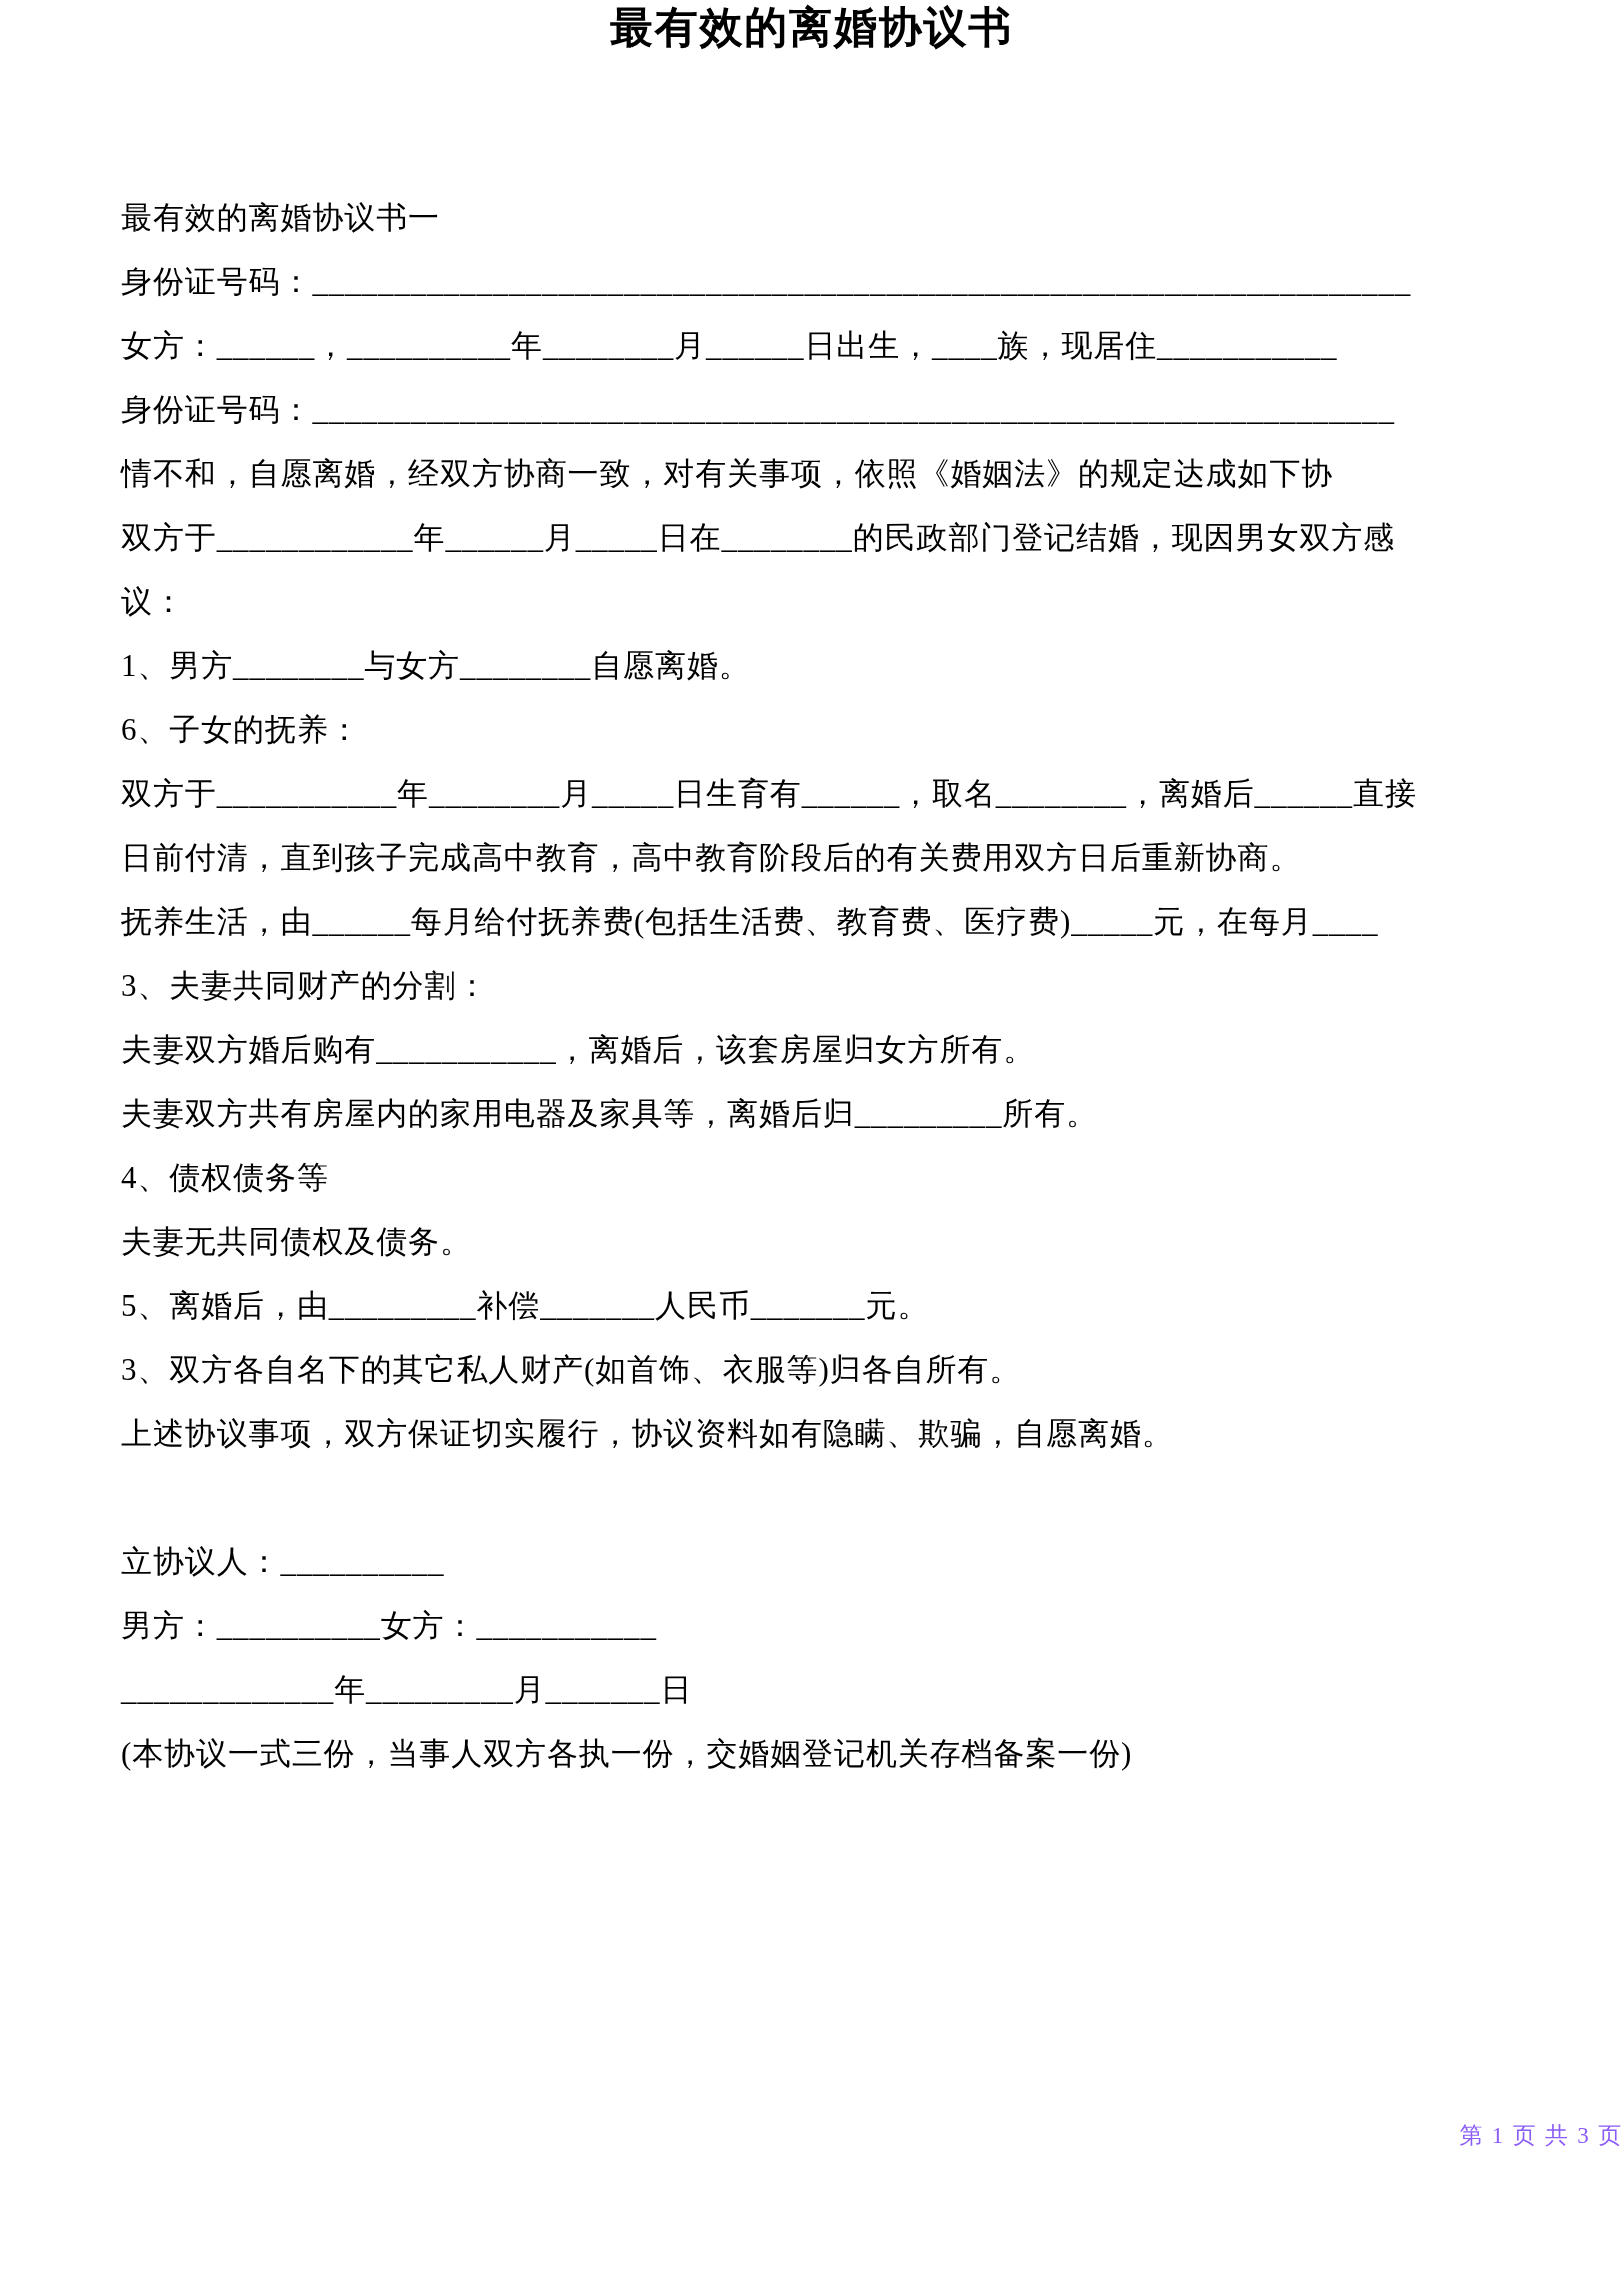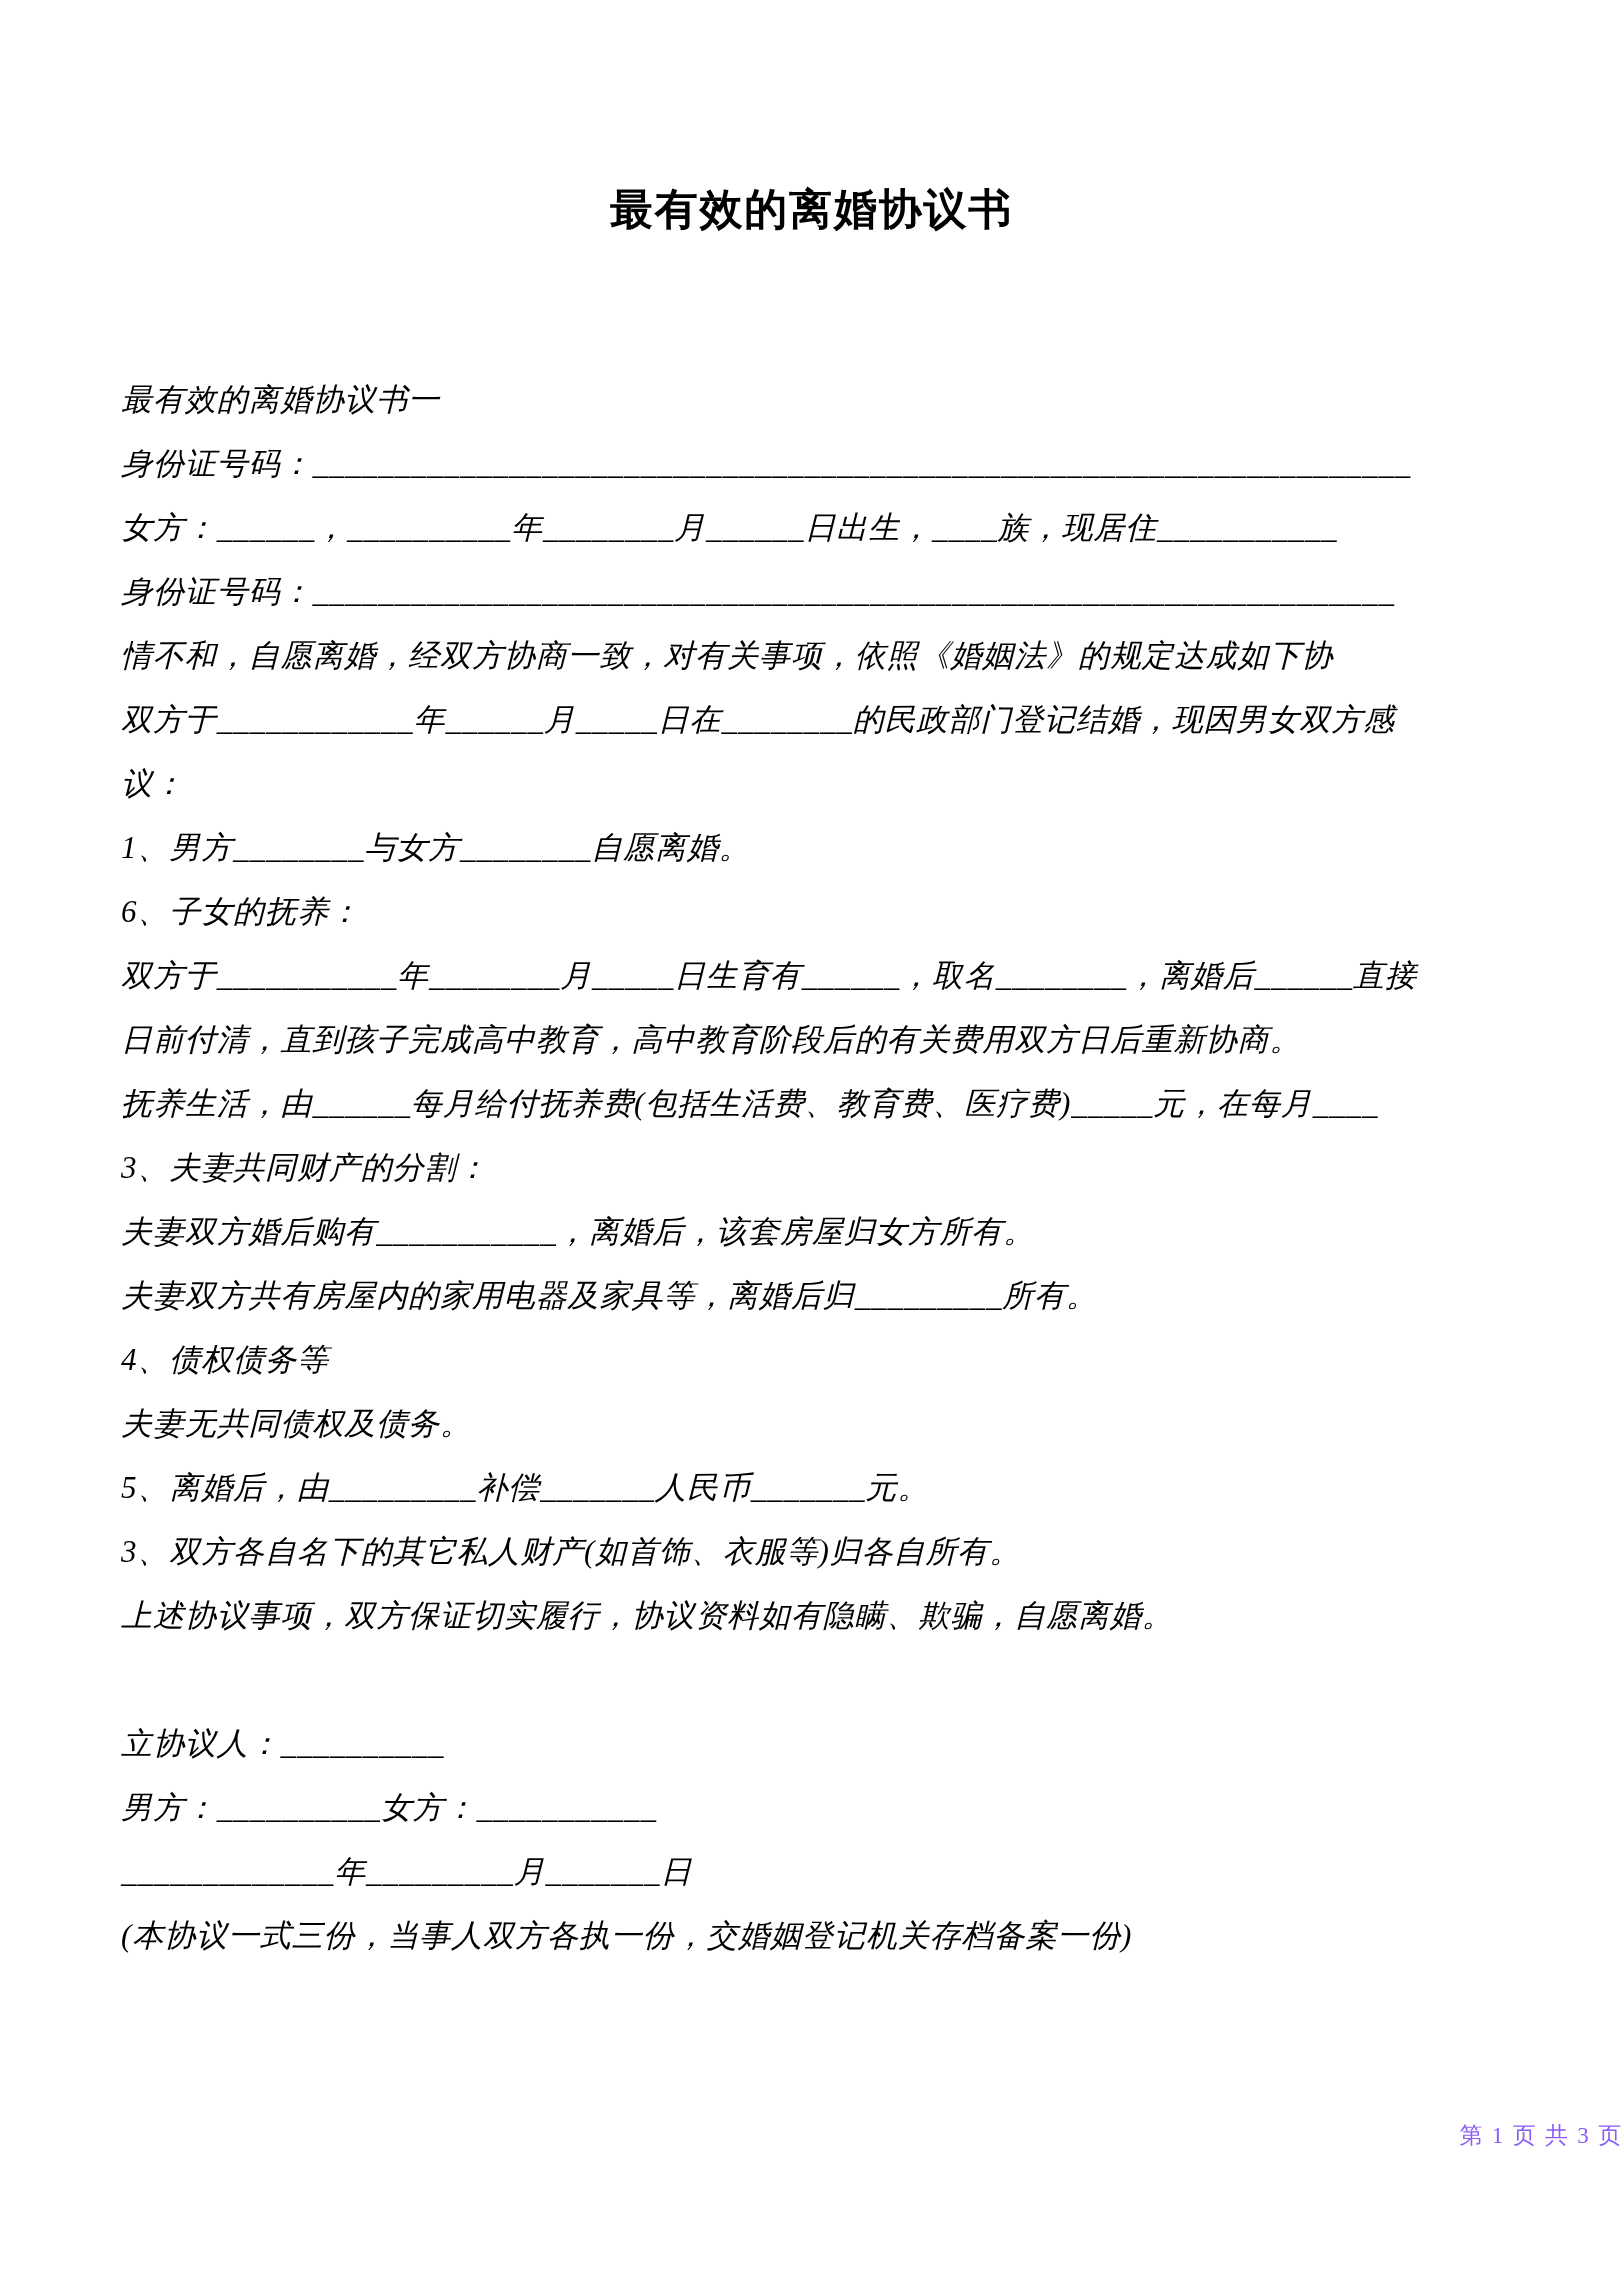--- a/index.html
+++ b/index.html
@@ -10,30 +10,28 @@
   .page {
     position: relative;
     width: 1623px;
     height: 2294px;
     background: #ffffff;
     color: #000000;
     font-family: "Liberation Serif", "DejaVu Serif", serif;
     overflow: hidden;
   }
   .doc-title {
-    padding-top: 182px;
     text-align: center;
     font-size: 43px;
     font-weight: bold;
     line-height: 56px;
     letter-spacing: 1.8px;
   }
   .doc-body {
     margin: 130px 118px 0 121px;
-    font-style: italic;
   }
   .doc-line {
     min-height: 64px;
     line-height: 64px;
     font-size: 31px;
     white-space: nowrap;
     letter-spacing: 0.9px;
   }
   .page-footer {
     position: absolute;

